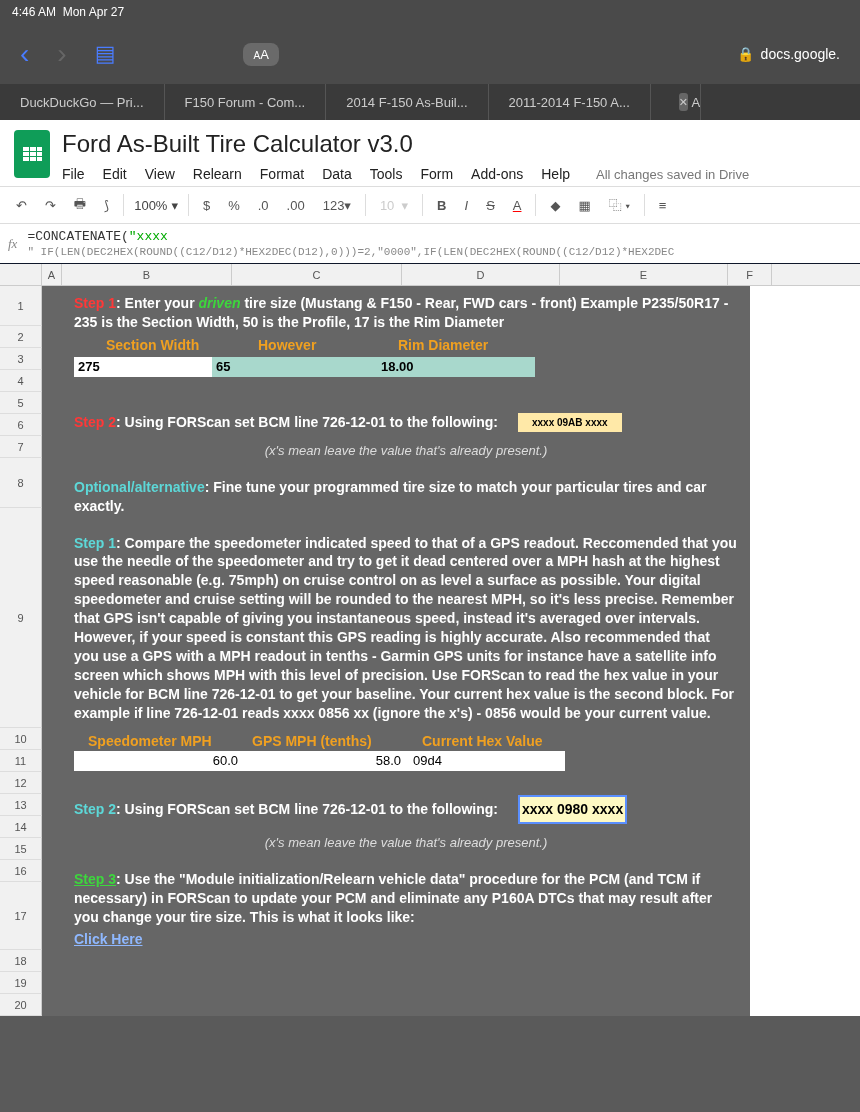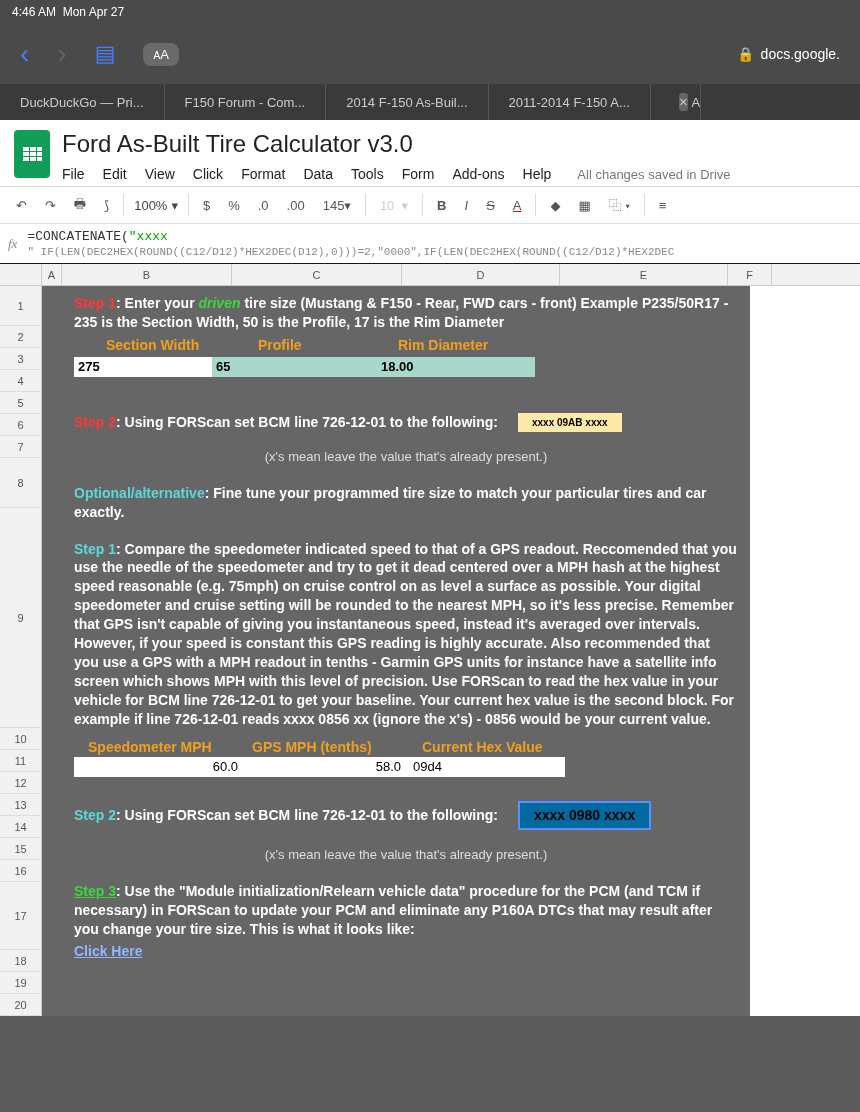--- a/index.html
+++ b/index.html
@@ -4,21 +4,21 @@
 <style>
 * { box-sizing: border-box; margin: 0; padding: 0; }
 body { font-family: Arial, sans-serif; background: #5a5a5a; width: 860px; height: 1112px; overflow: hidden; }
 
 .status-bar { background: #4a4a4a; color: #fff; height: 24px; display: flex; align-items: center; padding: 0 12px; font-size: 12px; }
 .browser-nav { background: #4a4a4a; height: 60px; display: flex; align-items: center; padding: 0 20px; gap: 28px; }
 .nav-arrow { color: #4a7cff; font-size: 28px; cursor: pointer; }
 .nav-arrow.disabled { color: #666; }
 .book-icon { color: #4a7cff; font-size: 22px; }
 .addr-text { flex: 1; display: flex; align-items: center; color: #fff; font-size: 14px; justify-content: flex-end; gap:6px; margin-left: 30px; }
-.font-btn { background: #6a6a6a; color: #fff; border-radius: 8px; padding: 4px 10px; font-size: 13px; }
+.font-btn { background: #6a6a6a; color: #fff; border-radius: 8px; padding: 4px 10px; font-size: 13px; margin-left: 100px; }
 
 .tabs-bar { background: #3a3a3a; height: 36px; display: flex; align-items: center; }
 .tab-item { color: #ccc; font-size: 13px; padding: 0 20px; height: 100%; display: flex; align-items: center; cursor: pointer; border-right: 1px solid #555; white-space: nowrap; overflow: hidden; text-overflow: ellipsis; max-width: 200px; }
 .tab-x { background: #666; color:#ccc; width:18px; height:18px; display:flex;align-items:center;justify-content:center;border-radius:3px;margin-left:8px;font-size:11px;}
 
 .docs-header { background: #fff; padding: 10px 14px 0 14px; display: flex; gap: 12px; }
 .sheets-icon { width: 36px; height: 48px; background: #0f9d58; border-radius: 4px; position: relative; display:flex;align-items:center;justify-content:center; }
 .sheets-icon::after { content:''; width:20px;height:16px;background:#fff; display:block; background-image: linear-gradient(#0f9d58 1px, transparent 1px), linear-gradient(90deg, #0f9d58 1px, transparent 1px); background-size:7px 5px; }
 .doc-title { font-size: 24px; color: #222; padding-bottom: 4px; }
 .menu-bar { display: flex; gap: 18px; font-size: 14px; color: #222; padding: 4px 0; align-items: center; }
@@ -58,30 +58,30 @@
 .lbl1 { width: 184px; padding-left: 32px; } .lbl2 { width: 140px; } .lbl3 { width: 160px; }
 
 .input-row { display: flex; margin-top: 2px; }
 .cell-in { height: 20px; font-size: 13px; padding: 1px 4px; font-weight: bold; color:#000; }
 .cin-white { background: #fff; width: 138px; }
 .cin-teal { background: #a8d8cc; width: 165px; }
 .cin-teal2 { background: #a8d8cc; width: 158px; text-align:left; padding-left:4px;}
 
 .step2 { display:flex; align-items:center; margin-top: 36px; gap:20px;}
 .result-box { background: #ffe9a8; color:#000; padding: 3px 14px; font-weight:bold; font-size:10px; }
-.note { font-weight:normal; color:#ddd; text-align:center; margin-top:16px; font-size:13px;}
+.note { font-style: italic; font-weight:normal; color:#ddd; text-align:center; margin-top:10px; font-size:13px;}
 
 .labels-row2 { display: flex; margin-top: 10px; }
 .l2a { width: 178px; padding-left: 14px;} .l2b { width: 170px; } .l2c { width: 180px; }
 .input-row2 { display: flex; }
 .c2 { background:#fff; color:#000; height:20px; font-size:13px; font-weight:normal; padding:1px 6px; text-align:right; }
 .c2a { width: 170px; } .c2b { width: 163px; } .c2c { width: 158px; text-align:left;}
 
 .step2b { display:flex; align-items:center; margin-top: 24px; gap:20px;}
-.result-box2 { background: #0369a1; color:#000; padding: 3px 14px; font-weight:bold; font-size:14px; border:2px solid #5a8fff;}
+.result-box2 { background: #fef9c3; color:#000; padding: 3px 2px; font-weight:bold; font-size:14px; border:2px solid #5a8fff;}
 
 .para { margin-top: 18px; }
 </style>
 </head>
 <body>
 
 <div class="status-bar">
   <span>4:46 AM</span>&nbsp;&nbsp;
   <span>Mon Apr 27</span>
 </div>
@@ -106,21 +106,21 @@
 </div>
 
 <div class="docs-header">
   <div class="sheets-icon"></div>
   <div>
     <div class="doc-title">Ford As-Built Tire Calculator v3.0</div>
     <div class="menu-bar">
       <span>File</span>
       <span>Edit</span>
       <span>View</span>
-      <span>Click</span>
+      <span>Relearn</span>
       <span>Format</span>
       <span>Data</span>
       <span>Tools</span>
       <span>Form</span>
       <span>Add-ons</span>
       <span>Help</span>
       <span class="save-status">All changes saved in Drive</span>
     </div>
   </div>
 </div>
@@ -130,21 +130,21 @@
   <span class="tb-btn">↷</span>
   <span class="tb-btn">🖶</span>
   <span class="tb-btn">⟆</span>
   <div class="tb-sep"></div>
   <span class="zoom-box"><span>100%</span> ▾</span>
   <div class="tb-sep"></div>
   <span class="tb-btn">$</span>
   <span class="tb-btn">%</span>
   <span class="tb-btn">.0</span>
   <span class="tb-btn">.00</span>
-  <span class="tb-btn">145▾</span>
+  <span class="tb-btn">123▾</span>
   <div class="tb-sep"></div>
   <span class="tb-btn" style="color:#ccc">10 &nbsp;▾</span>
   <div class="tb-sep"></div>
   <span class="tb-btn"><b>B</b></span>
   <span class="tb-btn"><i>I</i></span>
   <span class="tb-btn"><s>S</s></span>
   <span class="tb-btn"><u style="text-decoration-color:red">A</u></span>
   <div class="tb-sep"></div>
   <span class="tb-btn">◆</span>
   <span class="tb-btn">▦</span>
@@ -192,21 +192,21 @@
     <div class="rh">20</div>
   </div>
 
   <div style="width:20px;background:#666"></div>
 
   <div class="content-area">
     <div><span class="cred">Step 1</span><span>: Enter your </span><span class="cgreen">driven</span><span> tire size (Mustang &amp; F150 - Rear, FWD cars - front)  Example P235/50R17 - 235 is the Section Width, 50 is the Profile, 17 is the Rim Diameter</span></div>
 
     <div class="labels-row">
       <div class="lbl lbl1">Section Width</div>
-      <div class="lbl lbl2">Profile</div>
+      <div class="lbl lbl2">However</div>
       <div class="lbl lbl3">Rim Diameter</div>
     </div>
     <div class="input-row">
       <div class="cell-in cin-white">275</div>
       <div class="cell-in cin-teal">65</div>
       <div class="cell-in cin-teal2">18.00</div>
     </div>
 
     <div class="step2">
       <div><span class="cred">Step 2</span><span>: Using FORScan set BCM line 726-12-01 to the following:</span></div>

